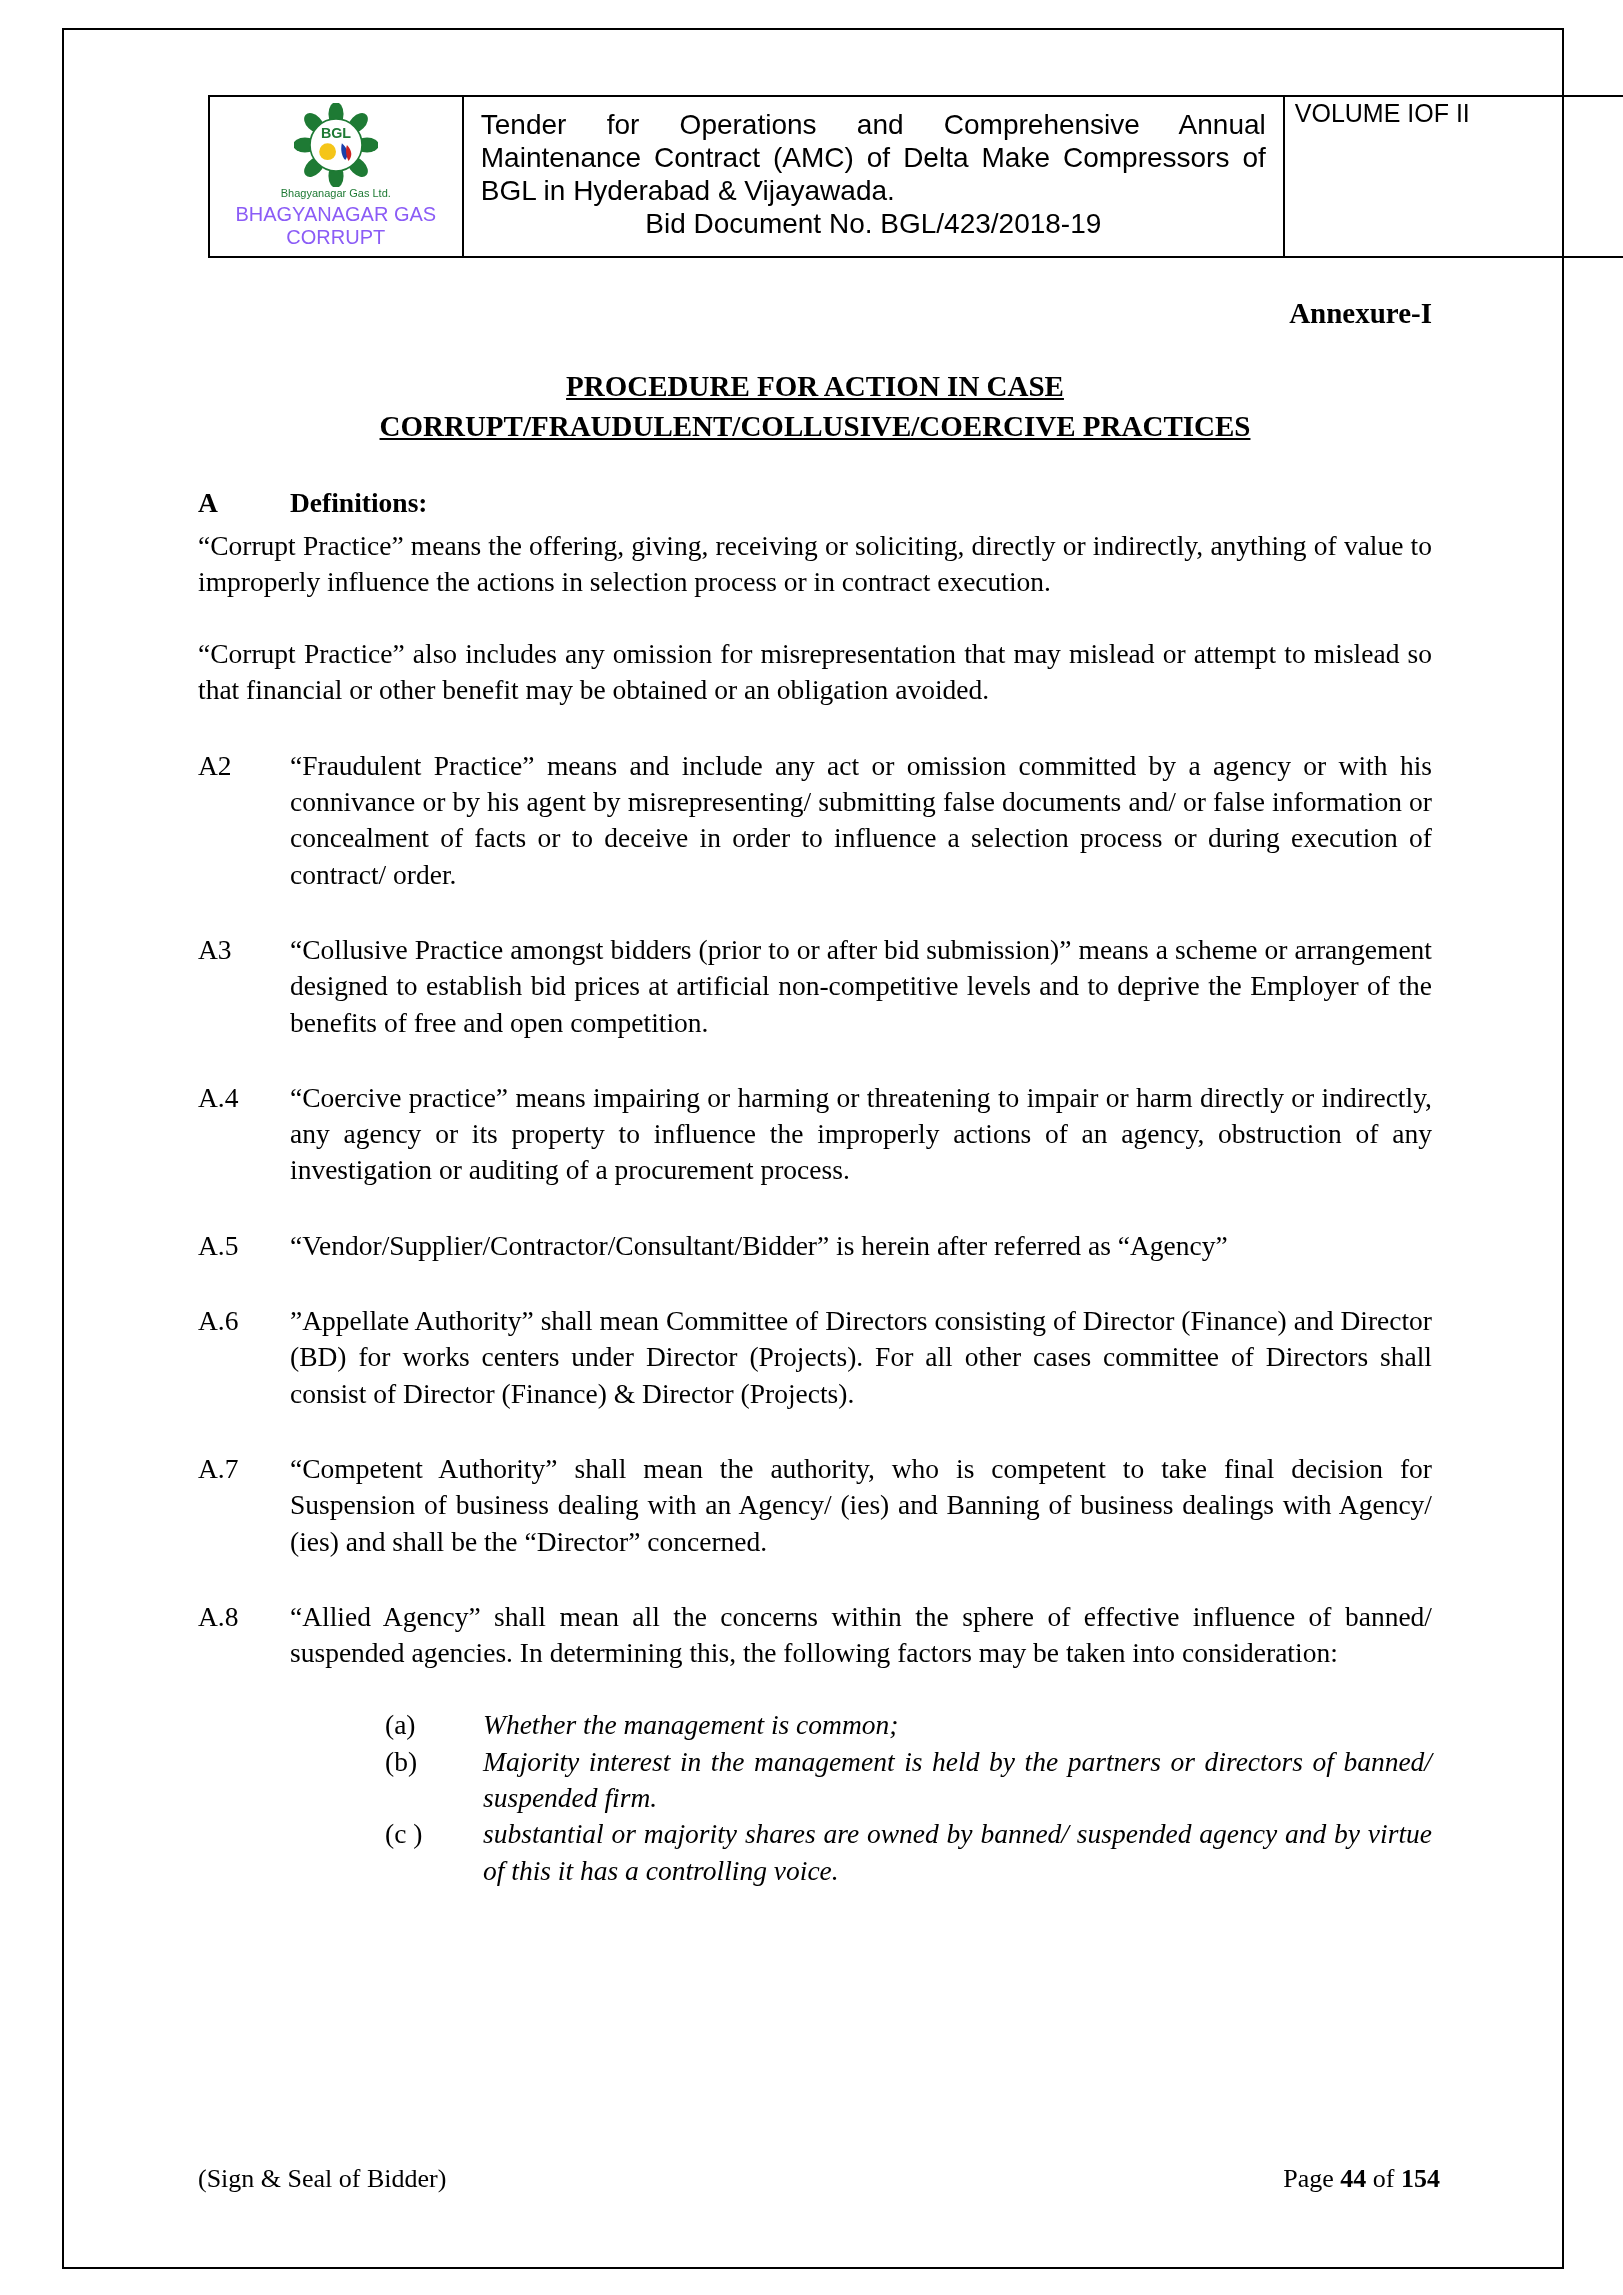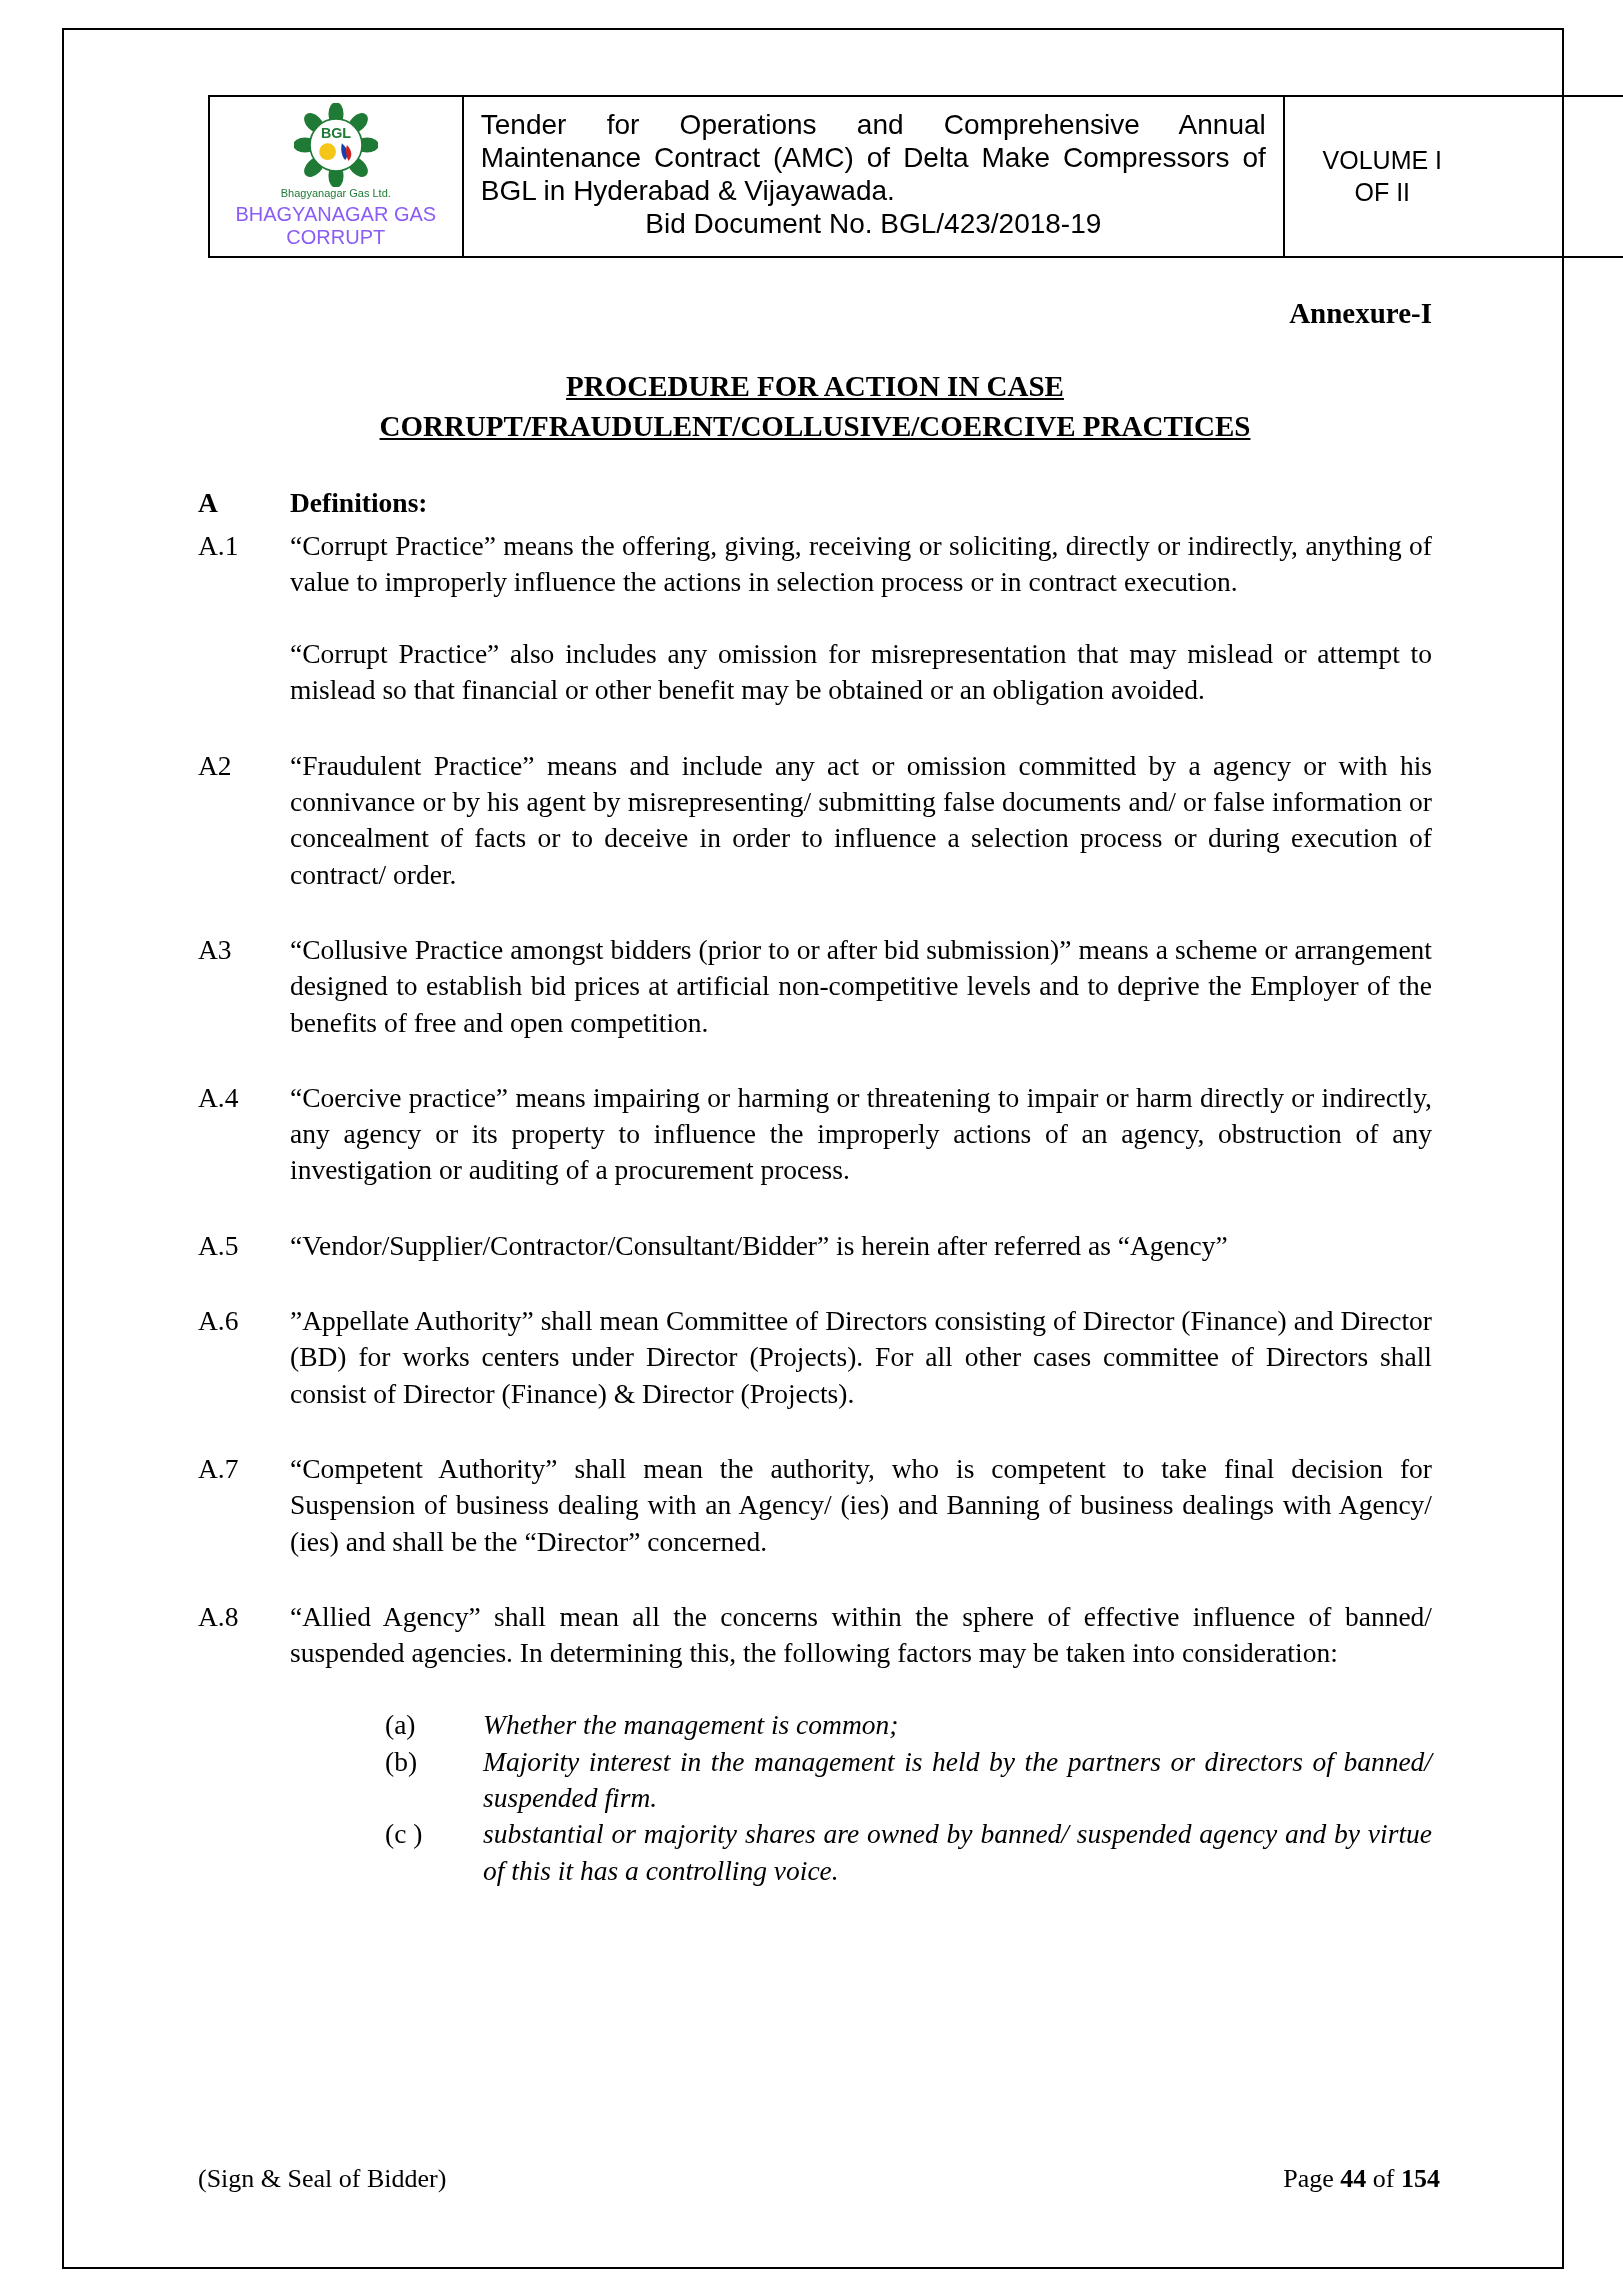--- a/index.html
+++ b/index.html
@@ -37,21 +37,21 @@
   .logo-small { font-size:11px; color:#1e7a34; line-height:1; margin-top:1.3px; }
   .company-name {
     text-align:center; font-size:20px; line-height:1.15; color:#8b5cf6; margin-top:3.9px;
   }
   .tender-cell { padding:11.8px 17px 9.2px 17px; }
   .tender-text {
     font-size:28px; line-height:1.18; text-align:justify; text-justify:inter-word;
   }
   .bid-doc { font-size:28px; line-height:1.18; text-align:center; margin-top:0; }
   .volume-cell {
-    display:flex; flex-direction:column; align-items:center; justify-content:center;
+    display:flex; flex-direction:row; align-items:flex-start; justify-content:center;
     font-size:25px; line-height:1.3;
   }
 
   
   .annexure {
     margin-top:38px; text-align:right; font-weight:bold; font-size:29px; line-height:1.2;
   }
   .doc-title { margin-top:37px; text-align:center; font-weight:bold; font-size:29px; line-height:1.35; }
   .doc-title .t-line { text-decoration:underline; }
 
@@ -126,21 +126,20 @@
       <div class="t-line">PROCEDURE FOR ACTION IN CASE</div>
       <div class="t-line">CORRUPT/FRAUDULENT/COLLUSIVE/COERCIVE PRACTICES</div>
     </div>
 
     <div class="section">
       <div class="sec-label bold">A</div>
       <div class="sec-body bold">Definitions:</div>
     </div>
 
     <div class="section first-after-heading">
-      <div class="sec-label">A.1</div>
       <div class="sec-body">
         <p>“Corrupt Practice” means the offering, giving, receiving or soliciting, directly or indirectly, anything of value to improperly influence the actions in selection process or in contract execution.</p>
         <p class="para-gap">“Corrupt Practice” also includes any omission for misrepresentation that may mislead or attempt to mislead so that financial or other benefit may be obtained or an obligation avoided.</p>
       </div>
     </div>
 
     <div class="section">
       <div class="sec-label">A2</div>
       <div class="sec-body">
         <p>“Fraudulent Practice” means and include any act or omission committed by a agency or with his connivance or by his agent by misrepresenting/ submitting false documents and/ or false information or concealment of facts or to deceive in order to influence a selection process or during execution of contract/ order.</p>

